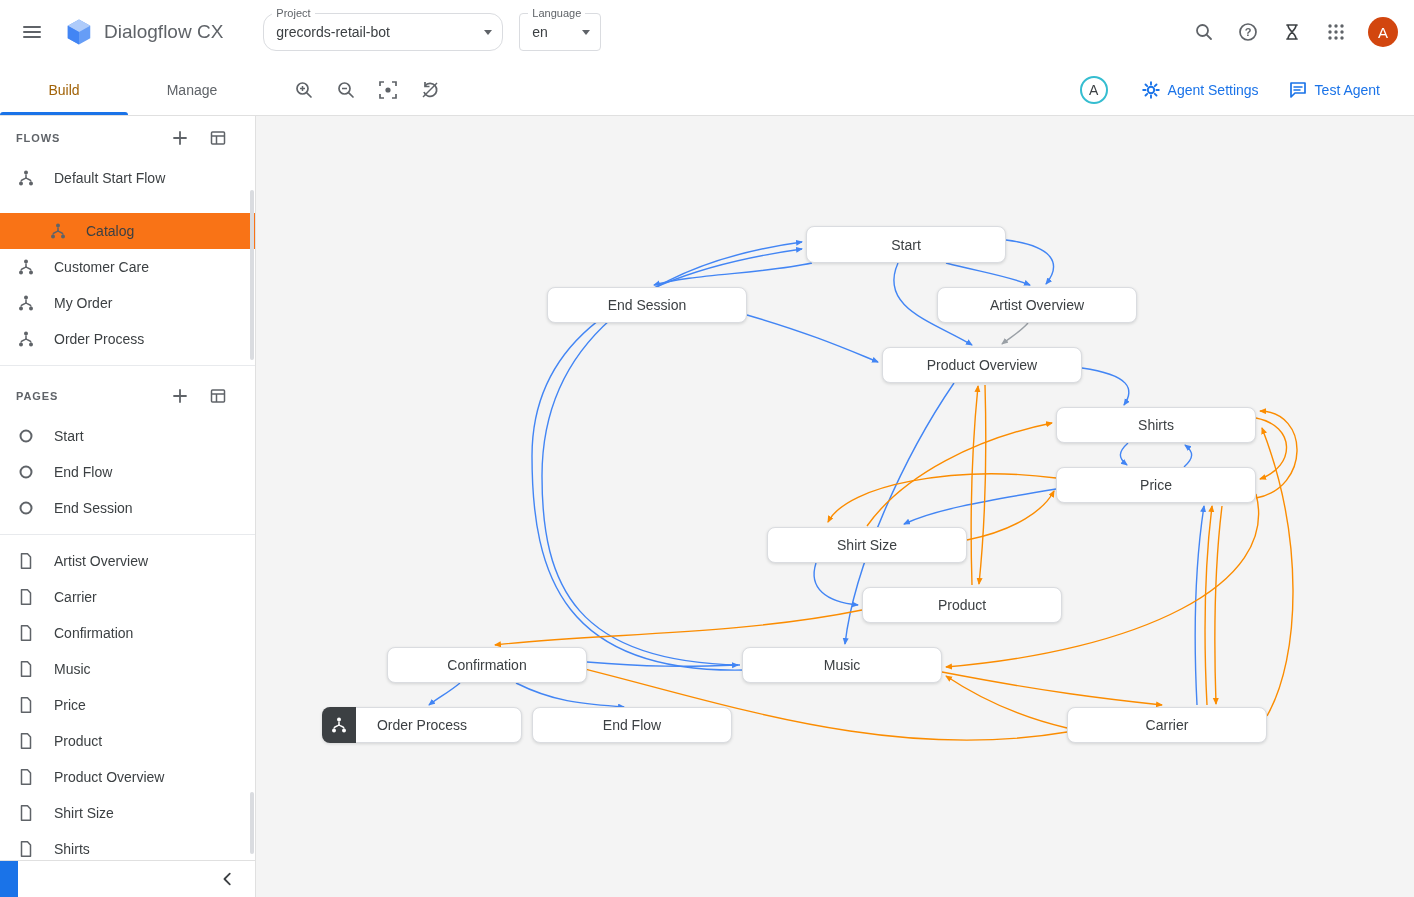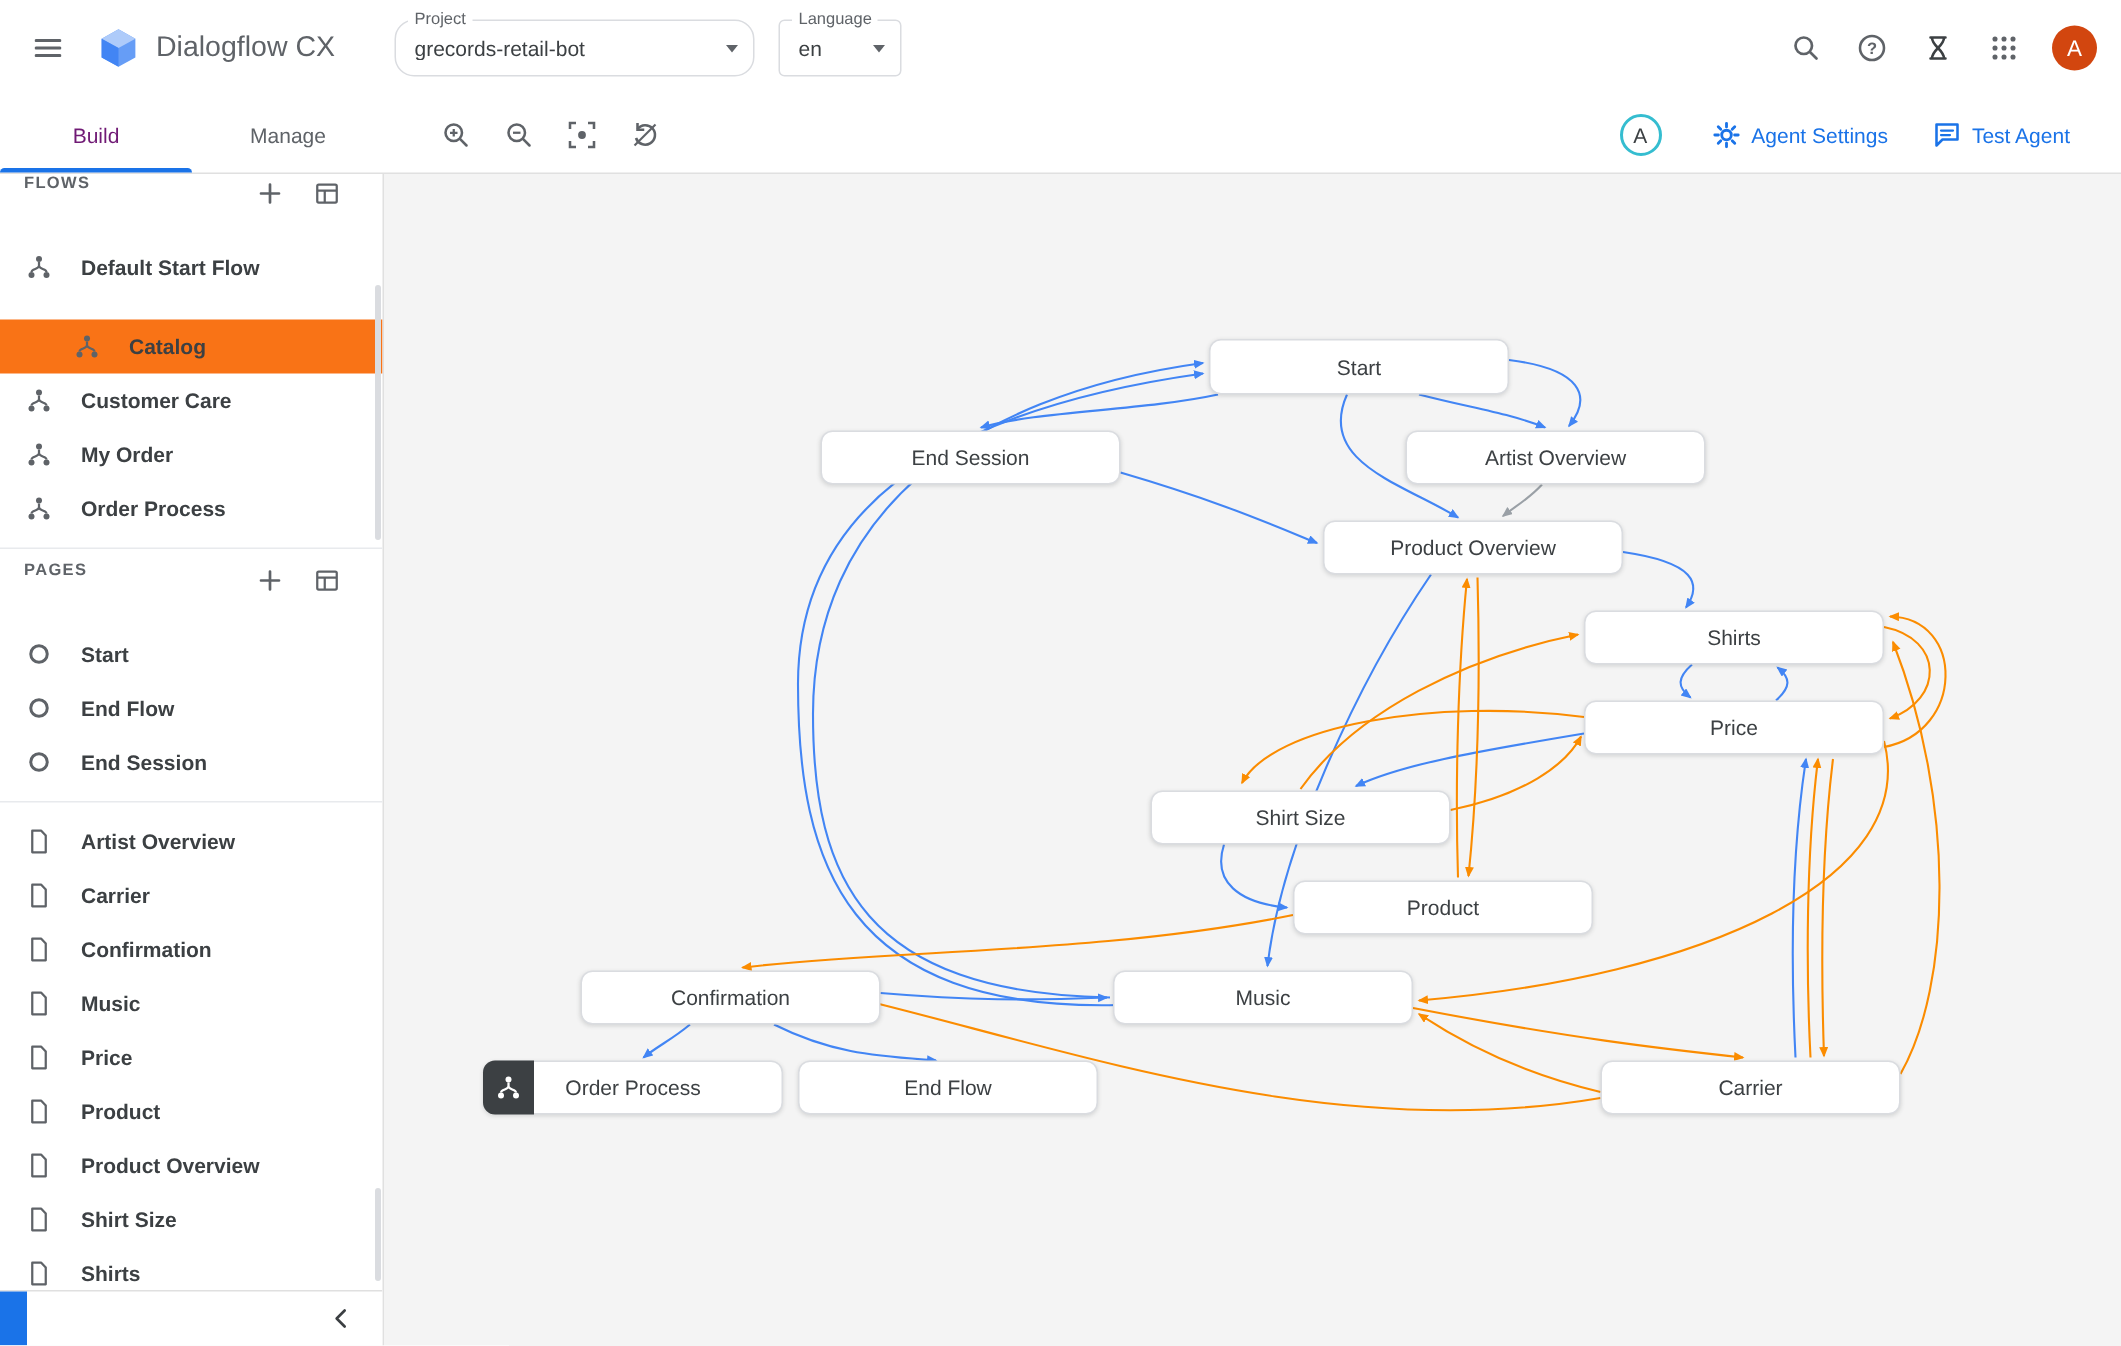--- a/index.html
+++ b/index.html
@@ -22,44 +22,44 @@
   .caret { display:flex; margin-left:8px; }
   .header-right { margin-left:auto; display:flex; align-items:center; gap:4px; }
   .avatar { width:30px; height:30px; border-radius:50%; color:#fff; font-size:15px; font-weight:500;
     display:flex; align-items:center; justify-content:center; margin-left:8px; cursor:pointer; }
 
   
   .second-row { height:52px; display:flex; border-bottom:1px solid #e0e0e0; background:#fff; }
   .tabs-area { width:256px; display:flex; flex:none; }
   .tab { flex:1; text-align:center; line-height:52px; font-size:14px; font-weight:500;
     color:#5f6368; cursor:pointer; position:relative; }
-  .tab.active { color:#701a75; }
+  .tab.active { color:#a16207; }
   .tab.active::after { content:""; position:absolute; left:0; right:0; bottom:0; height:3px;
     background:#1a73e8; border-radius:3px 3px 0 0; }
   .toolbar { flex:1; display:flex; align-items:center; padding:0 22px 0 30px; gap:6px; }
   .tb-icon { background:none; border:none; width:36px; height:36px; border-radius:50%;
     display:flex; align-items:center; justify-content:center; cursor:pointer; }
   .tb-spacer { flex:1; }
   .tb-avatar { width:28px; height:28px; border-radius:50%; border:2px solid #35bdd0; background:#fff;
     color:#3c4043; font-size:14px; display:flex; align-items:center; justify-content:center;
     margin-right:16px; cursor:pointer; }
   .tb-action { display:flex; align-items:center; gap:8px; color:#1a73e8; font-size:14px;
     font-weight:400; cursor:pointer; padding:0 12px; height:36px; border-radius:4px; white-space:nowrap; }
 
   
   .main { display:flex; height:781px; }
   .sidebar { width:256px; flex:none; background:#fff; border-right:1px solid #e0e0e0;
     position:relative; overflow:hidden; }
-  .section-header { height:44px; display:flex; padding:0 24px 0 16px; }
+  .section-header { height:44px; display:flex; align-items:center; padding:0 24px 0 16px; }
   .sh-label { flex:1; font-size:11px; font-weight:700; color:#5f6368; letter-spacing:.9px; }
   .sh-btn { background:none; border:none; width:26px; height:26px; display:flex; align-items:center;
     justify-content:center; cursor:pointer; margin-left:12px; border-radius:50%; }
   ul { list-style:none; }
   .side-item { height:36px; display:flex; align-items:center; padding:0 16px; gap:18px;
-    font-size:14px; color:#3c4043; cursor:pointer;font-weight:bold; }
+    font-size:14px; color:#3c4043; cursor:pointer; }
   .side-item.selected { background:#f97316;padding-left:48px; }
   .side-item .s-icon { width:20px; height:20px; display:flex; align-items:center; justify-content:center; flex:none; }
   #flows-list li:first-child { margin-bottom:17px; }
   .divider { height:1px; background:#e8eaed; margin:8px 0; }
   .sidebar-bottom { position:absolute; bottom:0; left:0; right:0; height:37px; background:#fff;
     border-top:1px solid #e0e0e0; display:flex; align-items:center; justify-content:flex-end; padding-right:12px; }
   .blue-accent { position:absolute; left:0; top:0; width:18px; height:36px; background:#1a73e8; }
   .collapse-btn { background:none; border:none; width:30px; height:30px; display:flex;
     align-items:center; justify-content:center; cursor:pointer; }
   .scroll-thumb { position:absolute; right:1px; width:4px; border-radius:2px; background:#dadce0; }

